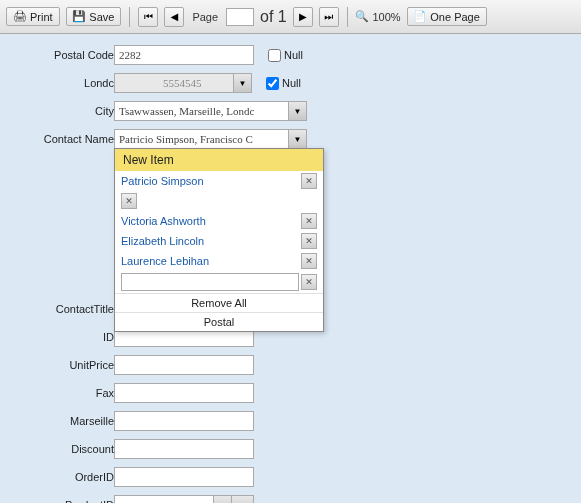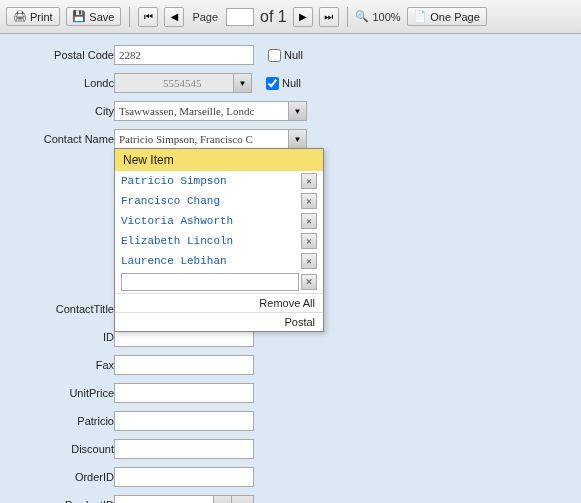--- a/index.html
+++ b/index.html
@@ -161,21 +161,20 @@
       cursor: pointer;
     }
     .dropdown-item-row {
       display: flex;
       align-items: center;
       padding: 2px 6px;
       font-size: 11px;
       color: #1a5aab;
       cursor: pointer;
       border-bottom: none;
-      font-family: Liberation Mono, monospace;
     }
     .dropdown-item-text {
       flex: 1;
     }
     .dropdown-item-x {
       width: 16px;
       height: 16px;
       background: linear-gradient(to bottom, #f0f0f0, #d0d0d0);
       border: 1px solid #aaa;
       display: flex;
@@ -199,21 +198,21 @@
       padding: 1px 3px;
     }
     .dropdown-action-btn {
       display: block;
       width: 100%;
       padding: 3px 8px;
       font-size: 11px;
       color: #222;
       background: white;
       border: none;
-      text-align: right;
+      text-align: center;
       cursor: pointer;
       border-top: 1px solid #e0e0e0;
     }
   </style>
 </head>
 <body>
 
 <div class="toolbar">
   <button class="toolbar-btn">
     <span>🖨</span>
@@ -273,21 +272,20 @@
     <div class="dropdown-btn">▼</div>
 
     <div class="dropdown-popup" style="top:20px; left:100px;">
       <div class="dropdown-new-item">New Item</div>
 
       <div class="dropdown-item-row">
         <span class="dropdown-item-text">Patricio Simpson</span>
         <div class="dropdown-item-x">✕</div>
       </div>
       <div class="dropdown-item-row">
-        <span class="dropdown-item-text">Francisco Chang</span>
         <div class="dropdown-item-x">✕</div>
       </div>
       <div class="dropdown-item-row">
         <span class="dropdown-item-text">Victoria Ashworth</span>
         <div class="dropdown-item-x">✕</div>
       </div>
       <div class="dropdown-item-row">
         <span class="dropdown-item-text">Elizabeth Lincoln</span>
         <div class="dropdown-item-x">✕</div>
       </div>
@@ -311,31 +309,31 @@
     <div class="dropdown-btn">▼</div>
     <div class="dots-btn">...</div>
   </div>
 
   <div class="form-row">
     <span class="form-label">ID</span>
     <input class="form-input" type="text" value="" style="max-width: 140px;">
   </div>
 
   <div class="form-row">
+    <span class="form-label">UnitPrice</span>
+    <input class="form-input" type="text" value="" style="max-width: 140px;">
+  </div>
+
+  <div class="form-row">
     <span class="form-label">Fax</span>
     <input class="form-input" type="text" value="" style="max-width: 140px;">
   </div>
 
   <div class="form-row">
-    <span class="form-label">UnitPrice</span>
-    <input class="form-input" type="text" value="" style="max-width: 140px;">
-  </div>
-
-  <div class="form-row">
-    <span class="form-label">Patricio</span>
+    <span class="form-label">Marseille</span>
     <input class="form-input" type="text" value="" style="max-width: 140px;">
   </div>
 
   <div class="form-row">
     <span class="form-label">Discount</span>
     <input class="form-input" type="text" value="" style="max-width: 140px;">
   </div>
 
   <div class="form-row">
     <span class="form-label">OrderID</span>

